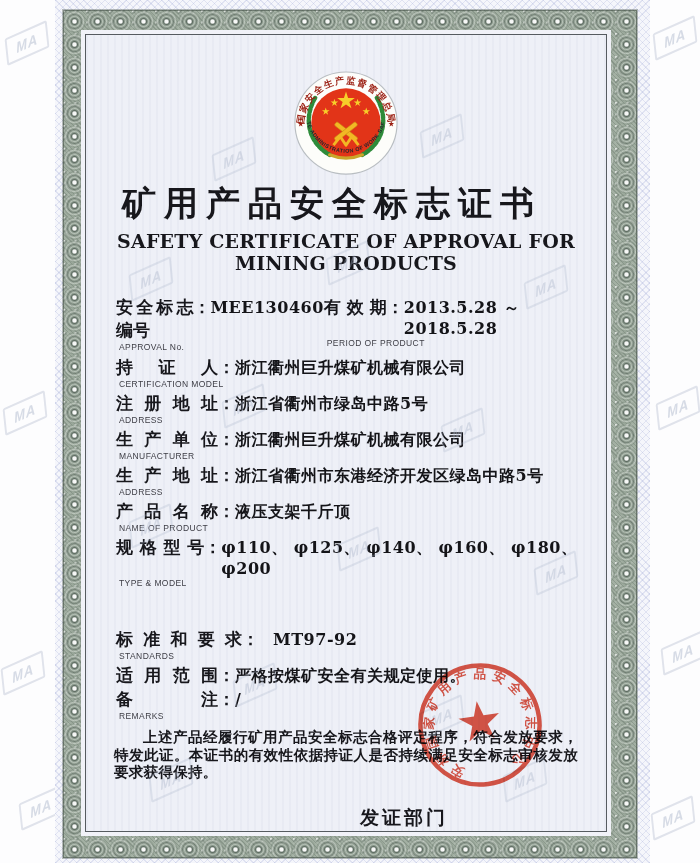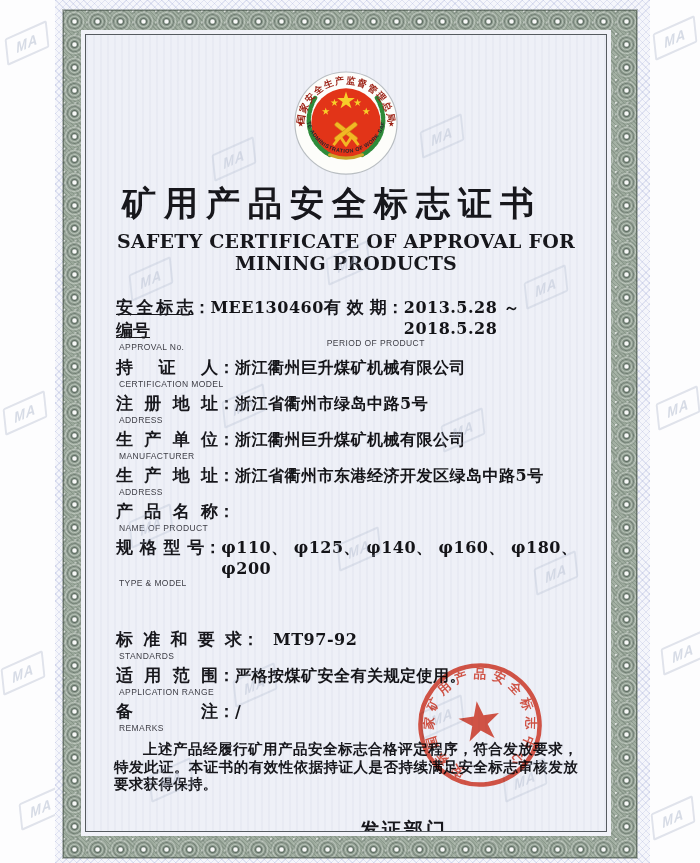--- a/index.html
+++ b/index.html
@@ -49,21 +49,21 @@
            text-indent:8px; margin-top:0; }
   .subtitle { text-align:center; font-size:19px; font-weight:bold; color:#17171c; letter-spacing:.2px; margin-top:3px; }
 
   
   .rows { margin-top:22px; padding-left:2px; }
   .fieldline { display:flex; align-items:baseline; }
   .zh { font-size:17px; font-weight:600; color:#17171c; display:inline-block;
         text-align:justify; text-align-last:justify; }
   .zh.w4 { width:102px; }
   .zh.w5 { width:126px; }
-  .zh.nat { width:auto; text-align-last:auto;text-decoration:underline; }
+  .zh.nat { width:auto; text-align-last:auto; }
   .colon { font-size:17px; font-weight:600; color:#17171c; }
   .val { font-size:16px; font-weight:600; color:#141418; letter-spacing:.5px; }
   .en { font-size:8.5px; font-family:"Liberation Sans",sans-serif; color:#3c3c44; letter-spacing:.4px; margin:0 0 3px 3px; }
   .row { margin-bottom:1px; }
   .row.gap { margin-top:40px; }
 
   .toprow { display:flex; margin-top:0; }
   .topcell-left { width:254px; }
   .zh.w3v { width:78px; }
 
@@ -206,20 +206,21 @@
                 <span class="colon">：</span>
               <span class="val">浙江省衢州市东港经济开发区绿岛中路5号</span>
             </div>
             <div class="en">ADDRESS</div>
           </div>
 
           <div class="row">
             <div class="fieldline">
               <span class="zh w4">产品名称</span>
                 <span class="colon">：</span>
+              <span class="val">液压支架千斤顶</span>
             </div>
             <div class="en">NAME OF PRODUCT</div>
           </div>
 
           <div class="row">
             <div class="fieldline">
               <span class="zh w4">规格型号</span>
                 <span class="colon">：</span>
               <span class="val">φ110、 φ125、 φ140、 φ160、 φ180、 φ200</span>
             </div>
@@ -234,21 +235,20 @@
             </div>
             <div class="en">STANDARDS</div>
           </div>
 
           <div class="row">
             <div class="fieldline">
               <span class="zh w4">适用范围</span>
                 <span class="colon">：</span>
               <span class="val">严格按煤矿安全有关规定使用。</span>
             </div>
-            <div class="en">APPLICATION RANGE</div>
           </div>
 
           <div class="row">
             <div class="fieldline">
               <span class="zh w4">备注</span>
                 <span class="colon">：</span>
               <span class="val">/</span>
             </div>
             <div class="en">REMARKS</div>
           </div>

